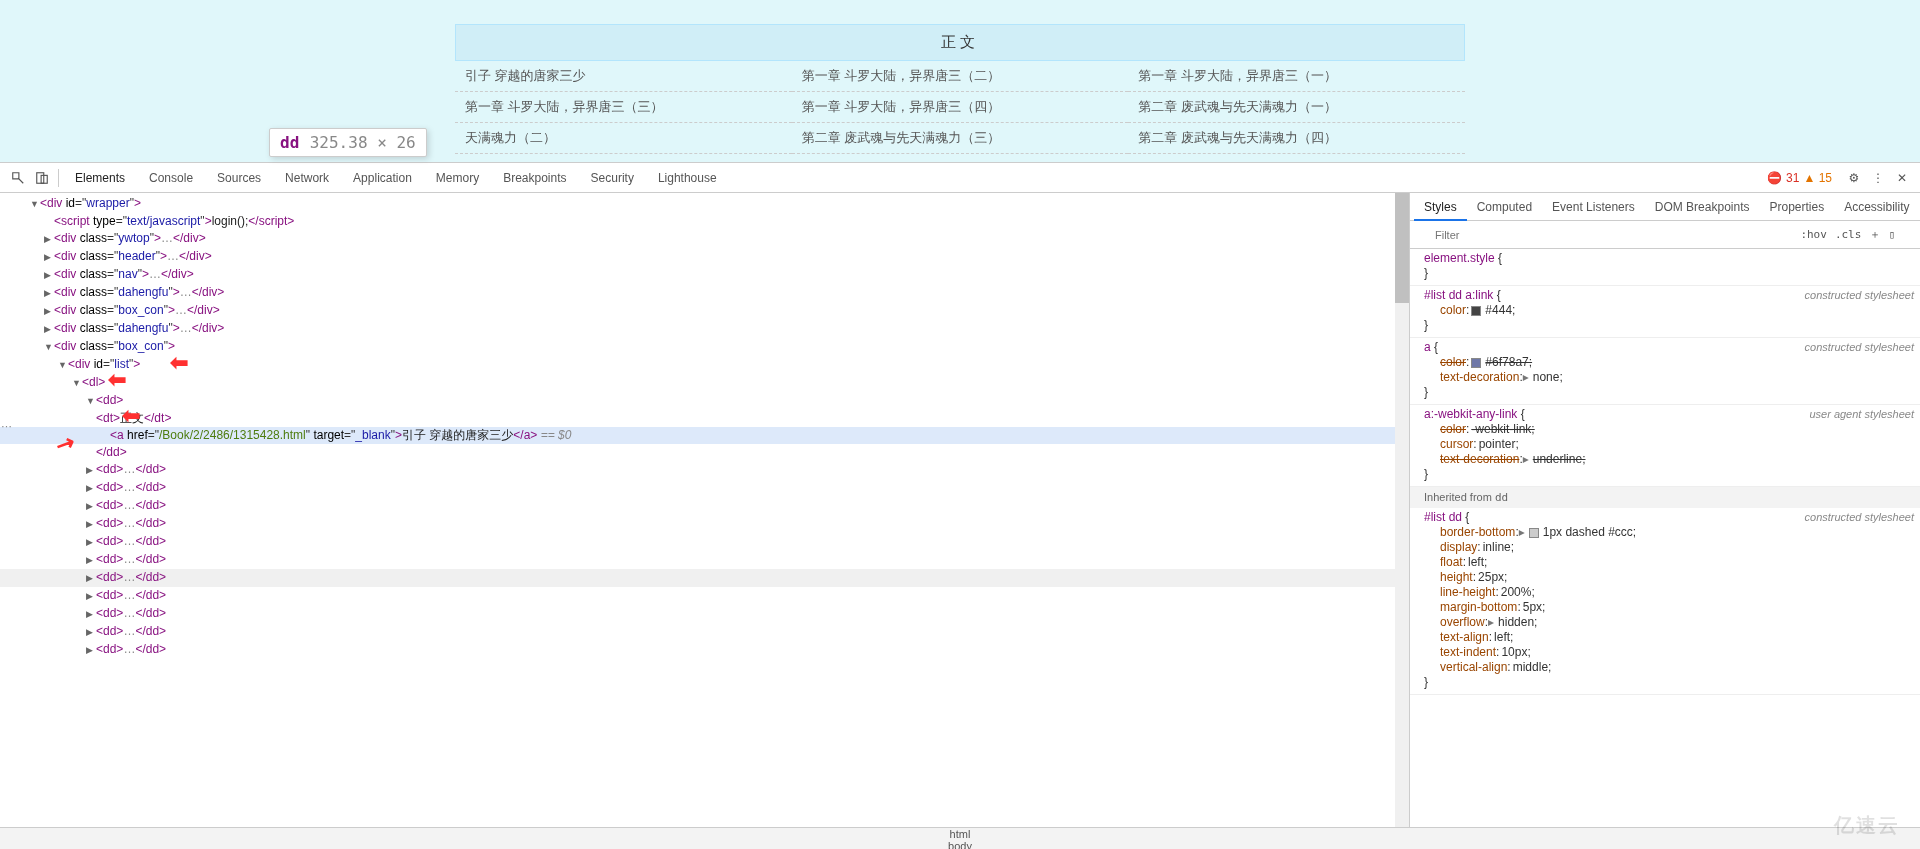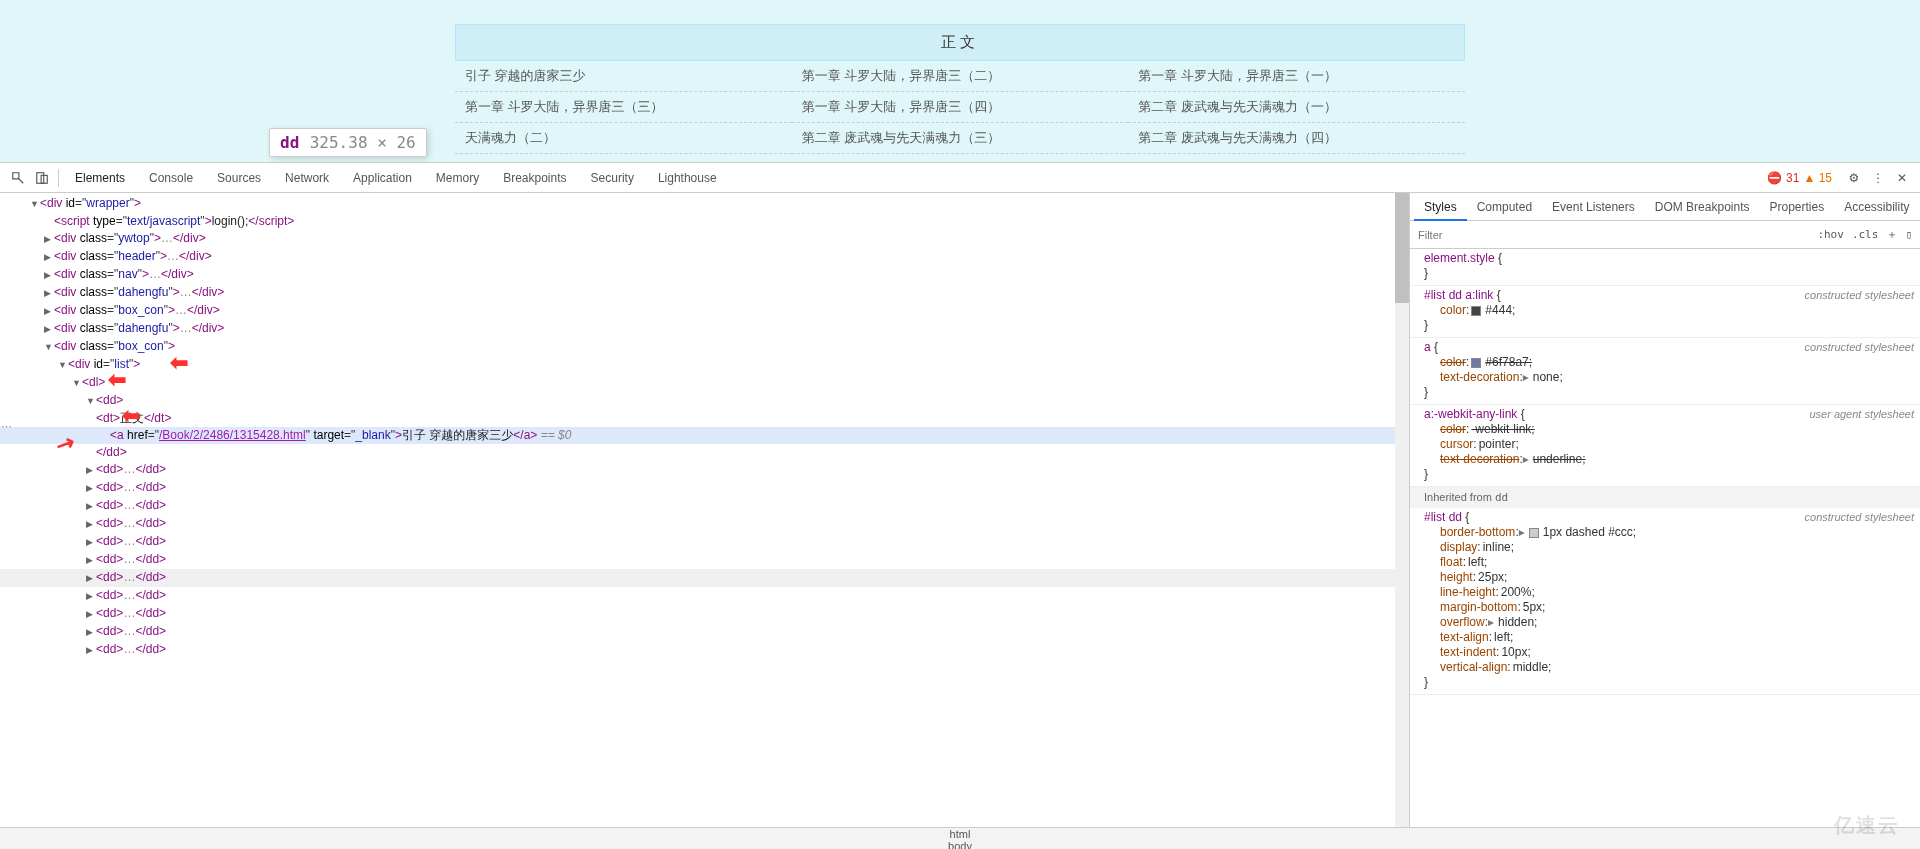--- a/index.html
+++ b/index.html
@@ -33,40 +33,40 @@
 .dom-tree { font-family: Consolas, Menlo, monospace; font-size: 12px; padding-top: 2px; line-height: 17px;}
 .dom-line { white-space: nowrap; padding: 0 2px; }
 .dom-line.selected { background: #dde9fa; }
 .dom-line.dimmed { background: #f0f0f0; }
 .tri { display: inline-block; width: 10px; color: #666; cursor:pointer;}
 .tri.right::before { content: "▶"; font-size: 9px; }
 .tri.down::before { content: "▼"; font-size: 9px; }
 .tag-open { color: #881280; }
 .attr-name { color: #000000; }
 .attr-val { color: #1a1aa6; }
-.link-val { color: #a21caf; text-decoration: underline; }
+.link-val { color: #4d7c0f; }
 .text-content { color: #222; }
 .comment-eq { color: #888; font-style: italic; }
 .dots { color: #888; }
 .gutter-dots { position:absolute; left: 1px; color:#888; font-size:11px;}
 
 
 .arrow { position: absolute; color: #ff3030; font-size: 22px; font-weight: bold; pointer-events:none;}
 
 
 .breadcrumb { height: 22px; border-top: 1px solid #ccc; background: #f3f3f3; display: flex; align-items: center; padding: 0 4px; font-size: 11px; color: #555; flex-direction: column;}
 .breadcrumb span { padding: 0 5px; cursor: pointer; }
 .breadcrumb span.active { color: #1a73e8; }
 
 
 .r-tabs { height: 28px; border-bottom: 1px solid #ccc; display: flex; align-items: center; padding-left: 4px; font-size: 12px; }
 .r-tabs .rtab { padding: 0 10px; height: 28px; line-height: 28px; cursor: pointer; color: #555; }
 .r-tabs .rtab.active { color: #222; border-bottom: 2px solid #1a73e8; }
 
-.filter-row { height: 28px; border-bottom: 1px solid #ccc; display: flex; align-items: center; padding: 0 4px; font-size: 11px; color: #888;}
+.filter-row { height: 28px; border-bottom: 1px solid #ccc; display: flex; align-items: center; padding: 0 21px; font-size: 11px; color: #888;}
 .filter-row input { flex: 1; border: none; outline: none; font-size: 11px; padding: 2px 4px; color:#333;}
 .filter-row .pill { padding: 2px 4px; cursor: pointer; color: #555; font-family: Consolas, monospace;}
 
 .styles { flex: 1; overflow: auto; font-family: Consolas, Menlo, monospace; font-size: 12px; line-height: 15px;}
 .style-rule { border-bottom: 1px solid #eee; padding: 2px 14px 4px 14px; position: relative;}
 .selector { color: #881280; }
 .meta-src { position: absolute; top: 2px; right: 6px; color: #888; font-size: 11px; font-style: italic;}
 .prop { padding-left: 16px; }
 .prop-name { color: #994500; }
 .prop-val { color: #333; margin-left: 2px;}

